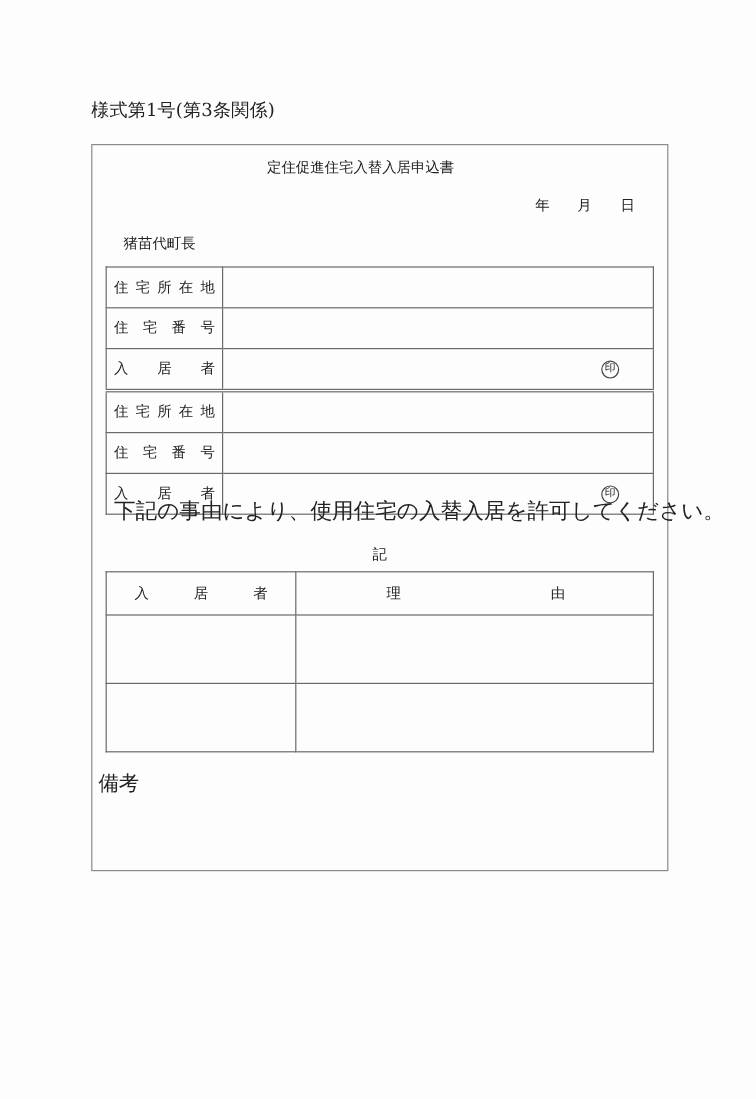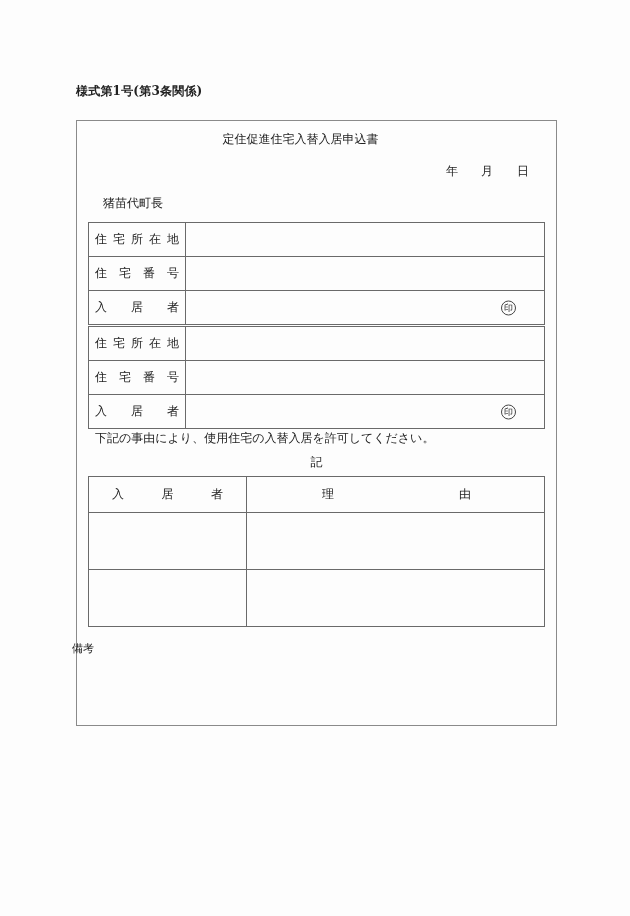--- a/index.html
+++ b/index.html
@@ -2,43 +2,43 @@
 <html><head>
 <meta charset="utf-8">
 <style>
   html, body { margin: 0; padding: 0; }
   body {
     width: 630px; height: 916px; background: #fdfdfd; position: relative;
     font-family: "DejaVu Serif", "Liberation Serif", serif; color: #222;
     overflow: hidden;
   }
   .abs { position: absolute; }
-  .form-number { left: 76px; top: 83px; font-size: 12px; letter-spacing: 0.2px; font-weight: bold; }
+  .form-number { left: 76px; top: 83px; font-size: 15px; letter-spacing: 0.2px; }
   .frame { left: 76px; top: 120px; width: 479px; height: 604px; border: 1.5px solid #8a8a8a; }
   .title { left: 76px; width: 449px; top: 131px; text-align: center; font-size: 12px; }
   .date { top: 163px; font-size: 12px; }
   .addressee { left: 103px; top: 195px; font-size: 12px; }
   table { border-collapse: collapse; position: absolute; }
   td { border: 1.2px solid #6a6a6a; padding: 0; font-size: 12px; }
   .t1 { left: 88px; top: 222px; width: 457px; }
   .t1 td.lbl { width: 96px; height: 33px; }
   .lbl-inner { display: flex; justify-content: space-between; padding: 0 6px; }
   .t1 td.val { position: relative; }
   .seal { position: absolute; right: 28px; top: 50%; transform: translateY(-50%);
           width: 13px; height: 13px; border: 1px solid #444; border-radius: 50%;
           font-size: 9px; line-height: 13px; text-align: center; }
   .group-sep td { border-top: 3px double #6a6a6a; }
-  .note { left: 95px; top: 430px; font-size: 12px; }
+  .note { left: 95px; top: 414px; font-size: 18px; }
   .ki { left: 76px; width: 481px; top: 454px; text-align: center; font-size: 12px; }
   .t2 { left: 88px; top: 476px; width: 457px; }
   .t2 th { border: 1.2px solid #6a6a6a; font-weight: normal; font-size: 12px; height: 33px; }
   .t2 td { height: 56px; }
   .t2 .c1 { width: 155px; }
   .hdr-inner { display: flex; justify-content: space-between; }
-  .remarks { left: 72px; top: 641px; font-size: 11px; font-family: Liberation Serif, serif; }
+  .remarks { left: 82px; top: 641px; font-size: 17px; font-family: Liberation Serif, serif; }
 </style>
 </head>
 <body>
 
 <div class="abs form-number">様式第1号(第3条関係)</div>
 
 <div class="abs frame"></div>
 
 <div class="abs title">定住促進住宅入替入居申込書</div>
 

